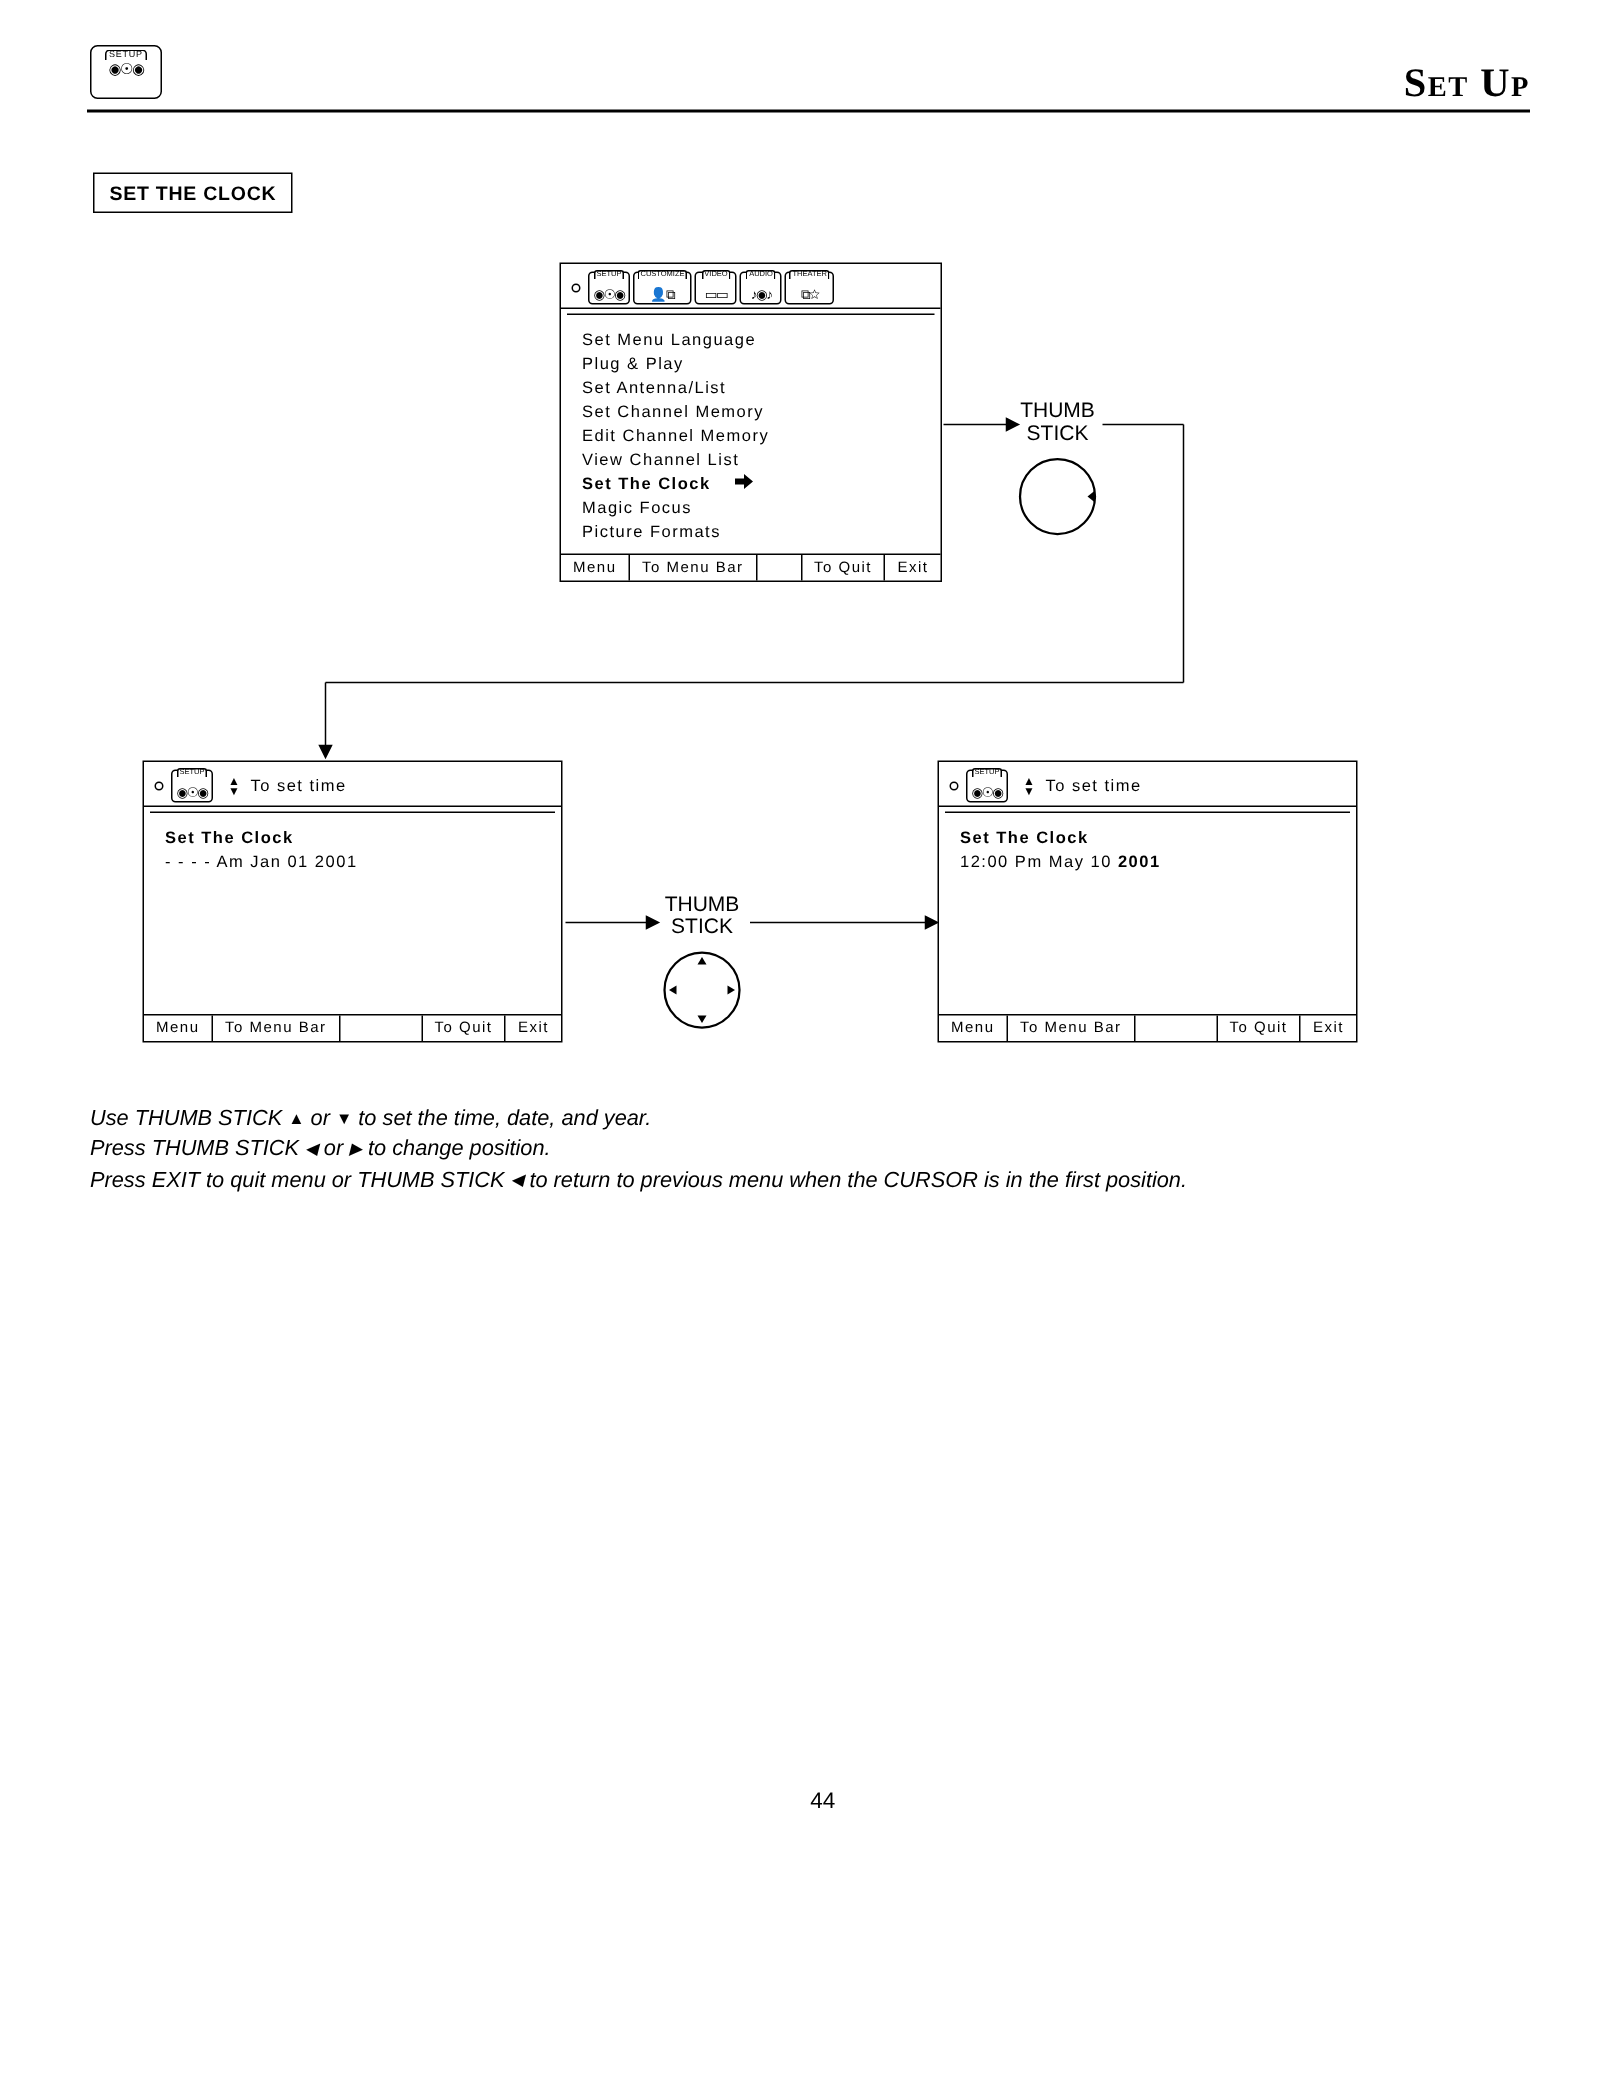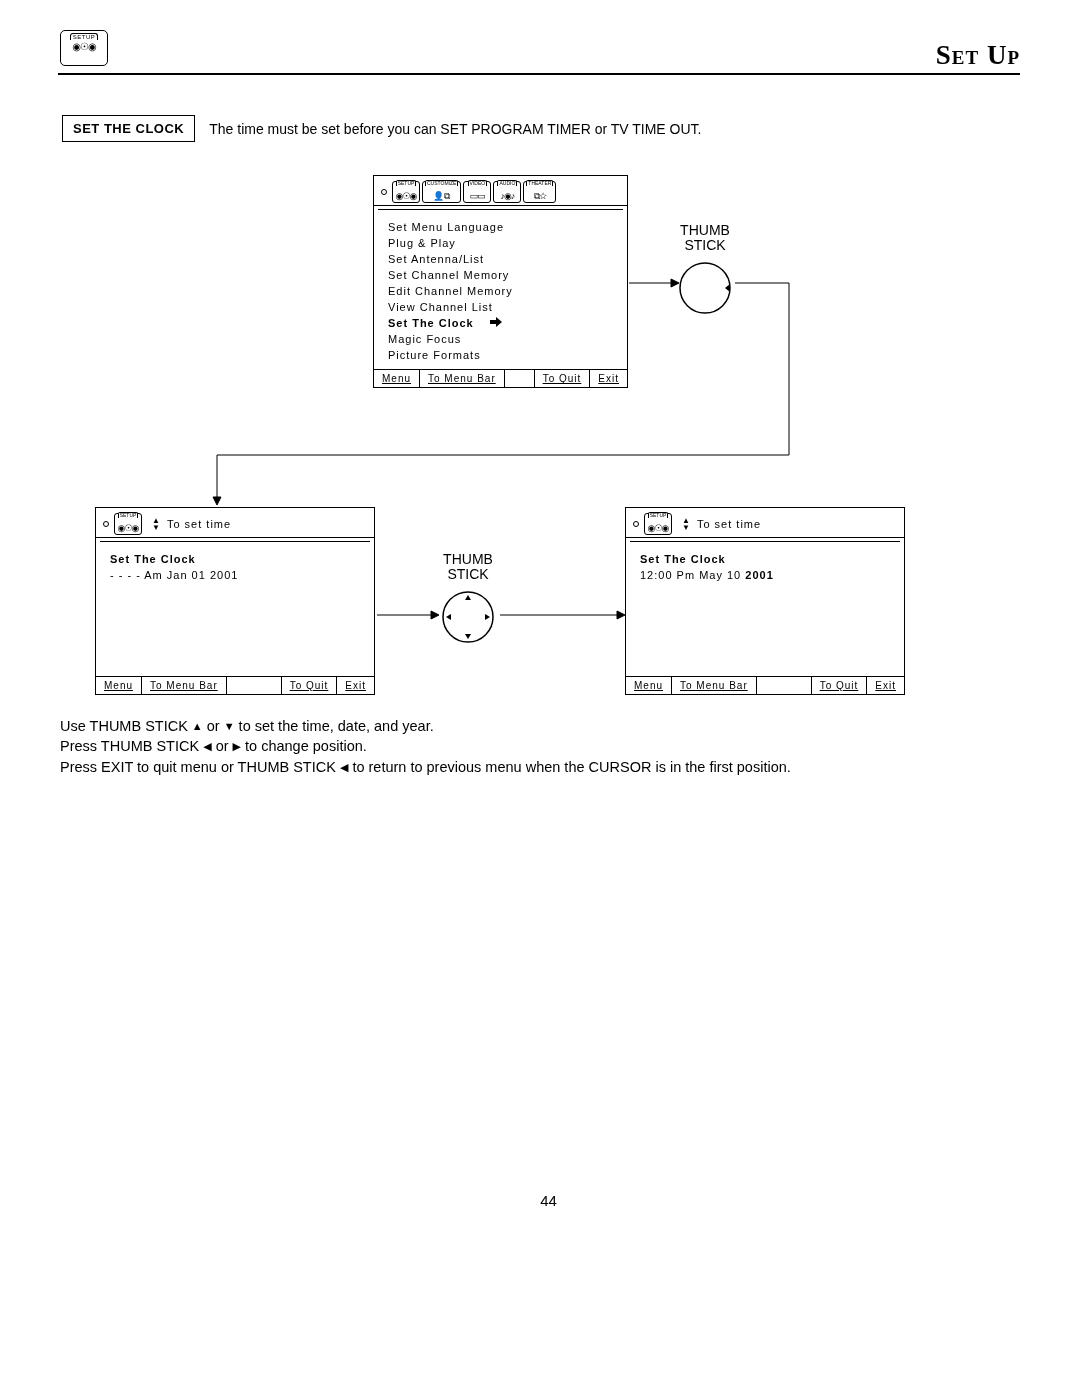--- a/index.html
+++ b/index.html
@@ -146,21 +146,20 @@
 
   .footer-bar {
     display: flex;
     border-top: 1px solid #000;
     font-size: 10px;
     letter-spacing: 1px;
   }
   .footer-bar > div {
     padding: 3px 8px;
     border-right: 1px solid #000;
-    text-decoration: underline;
   }
   .footer-bar > div.spacer { flex: 1; border-right: 1px solid #000; }
   .footer-bar > div:last-child { border-right: none; }
 
   
   .screen-top { top: 0; left: 278px; width: 255px; }
   .screen-top .menu-body { min-height: 140px; }
 
   
   .screen-bl { top: 332px; left: 0; width: 280px; }
@@ -174,40 +173,42 @@
   }
   .to-set-arrows {
     display: flex; flex-direction: column; font-size: 8px; line-height: 0.9;
   }
 
   
   .thumb {
     position: absolute;
     text-align: center;
     font-size: 14px;
+    margin-top: 43px;
   }
   .thumb .lbl { line-height: 1.1; margin-bottom: 4px; }
   .thumb svg { display:block; margin:0 auto; }
 
   .thumb-top { top: 48px; left: 580px; }
   .thumb-mid { top: 377px; left: 343px; }
 
   
   .conn {
     position: absolute;
     stroke: #000; fill: none;
   }
 
   
   .instructions {
     position: absolute;
-    top: 716px;
+    top: 736px;
     left: 60px;
     font-size: 14.5px;
     line-height: 1.4;
+    font-style: italic;
   }
   .tri { display:inline-block; font-size: 11px; vertical-align: 1px; }
 
   
   .page-number {
     position: absolute;
     bottom: 188px;
     left: 0; right: 0;
     text-align: center;
     font-size: 15px;
@@ -219,21 +220,20 @@
 
 <div class="setup-icon-box">
   <span class="tab">SETUP</span>
   <div class="circles">◉☉◉</div>
 </div>
 
 <div class="page-title">Set Up</div>
 
 <div class="heading-row">
   <div class="heading-box">SET THE CLOCK</div>
-  <div class="heading-desc">The time must be set before you can  SET PROGRAM TIMER or TV TIME OUT.</div>
 </div>
 
 <div class="diagram">
 
   <div class="screen screen-top">
     <div class="tab-bar small-tab-bar" style="height:30px;">
       <span class="hl"></span>
       <div class="sm-icon">
         <span class="tab2">SETUP</span>
         <span class="gly">◉☉◉</span>

